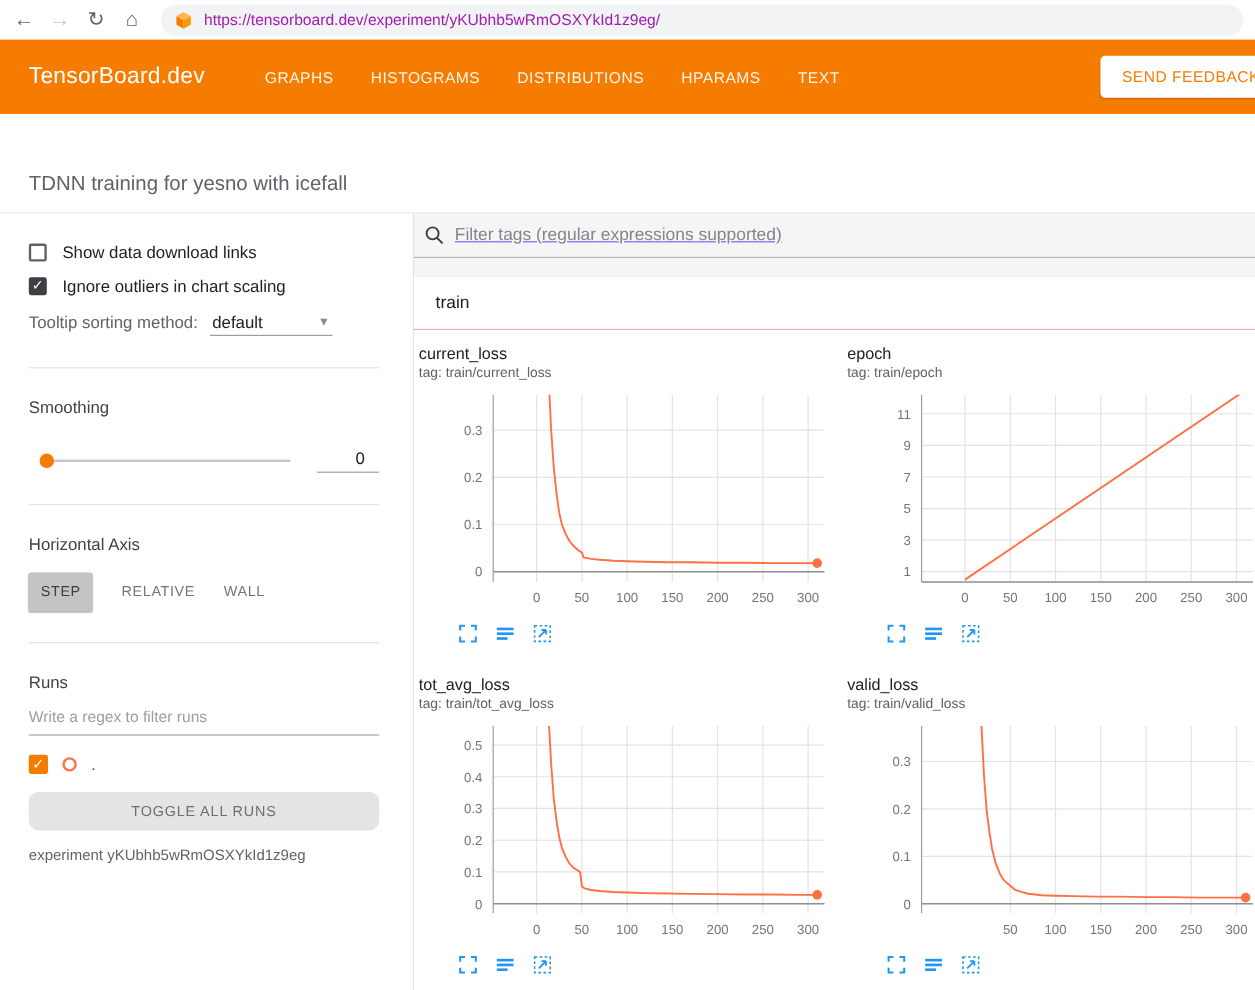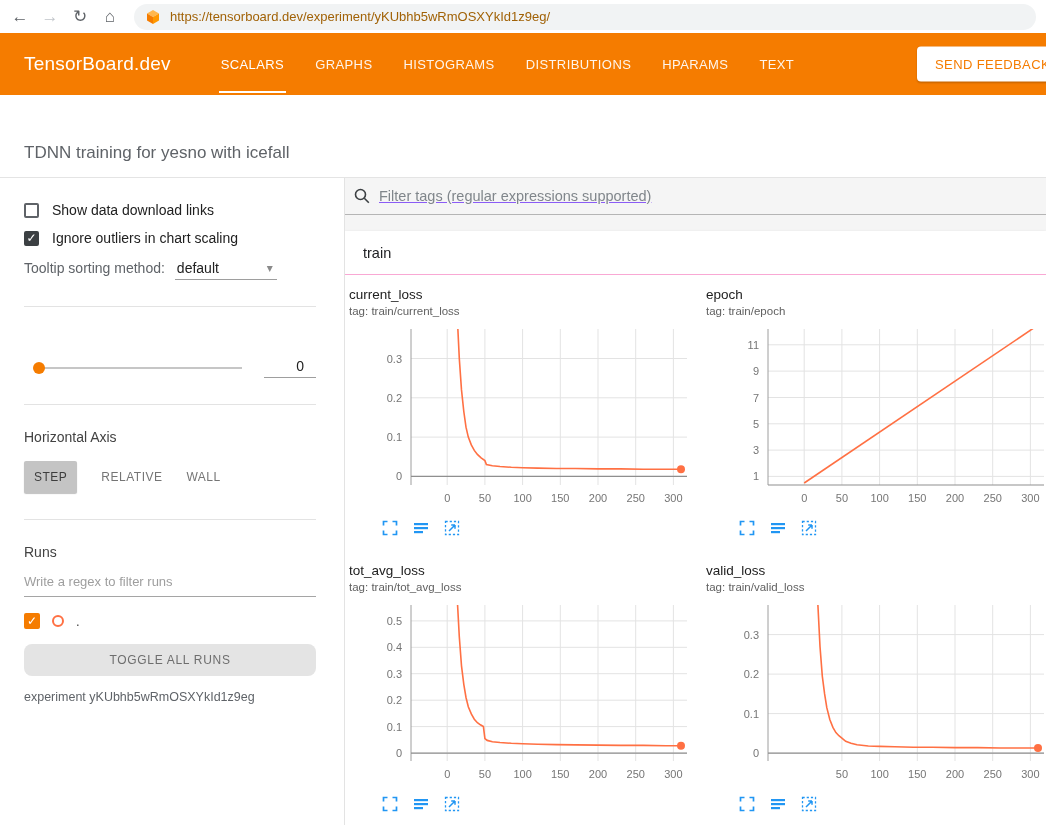--- a/index.html
+++ b/index.html
@@ -6,21 +6,21 @@
   html,body { width:1046px; height:825px; overflow:hidden; }
   body { font-family:"Liberation Sans", sans-serif; background:#fff; position:relative; }
 
   
   .browser { height:33px; background:#fff; display:flex; align-items:center; padding:0 10px 0 6px; gap:2px; }
   .nav-ico { width:28px; height:28px; border-radius:50%; display:flex; align-items:center; justify-content:center;
              font-size:17px; color:#5f6368; cursor:pointer; }
   .nav-ico.disabled { color:#c1c5ca; }
   .addr { flex:1; height:26px; background:#f1f3f4; border-radius:13px; display:flex; align-items:center;
           padding:0 14px 0 11px; margin-left:8px; overflow:hidden; }
-  .addr-url { font-size:13px; color:#a16207; margin-left:9px; white-space:nowrap; }
+  .addr-url { font-size:13px; color:#a21caf; margin-left:9px; white-space:nowrap; }
 
   
   .tb-header { height:62px; background:#f57c00; display:flex; align-items:center; position:relative; padding-left:24px; }
   .brand { color:#fff; font-size:19px; font-weight:500; letter-spacing:.2px; }
   .tabs { display:flex; margin-left:48px; height:100%; }
   .tab { display:flex; align-items:center; padding:0 2px; margin-right:27px; color:rgba(255,255,255,.92);
          font-size:13px; font-weight:500; letter-spacing:.4px; position:relative; cursor:pointer; height:100%; }
   .tab.active { color:#fff; }
   .tab.active::after { content:""; position:absolute; left:0; right:0; bottom:2px; height:2px; background:#fff; }
   .feedback { position:absolute; right:-22px; top:50%; transform:translateY(-50%); background:#fff; color:#f57c00;
@@ -102,21 +102,20 @@
         <polygon points="14,4.5 8,8 8,15 14,11.5" fill="#ff9800"></polygon>
       </svg>
     </span>
     <span class="addr-url">https://tensorboard.dev/experiment/yKUbhb5wRmOSXYkId1z9eg/</span>
   </div>
 </div>
 
 <header class="tb-header">
   <div class="brand">TensorBoard.dev</div>
   <nav class="tabs">
-    <div class="tab active">SCALARS</div>
     <div class="tab">GRAPHS</div>
     <div class="tab">HISTOGRAMS</div>
     <div class="tab">DISTRIBUTIONS</div>
     <div class="tab">HPARAMS</div>
     <div class="tab">TEXT</div>
   </nav>
   <button class="feedback">SEND FEEDBACK</button>
 </header>
 
 <div class="exp-strip">
@@ -138,20 +137,21 @@
       <div class="tooltip-row">
         <span>Tooltip sorting method:</span>
         <span class="select">
           <span>default</span>
           <span class="caret">▾</span>
         </span>
       </div>
     </div>
 
     <div class="side-sec">
+      <div class="sec-label">Smoothing</div>
       <div class="slider-row">
         <div class="slider-track">
           <div class="slider-thumb"></div>
         </div>
         <div class="slider-val">0</div>
       </div>
     </div>
 
     <div class="side-sec">
       <div class="sec-label">Horizontal Axis</div>

